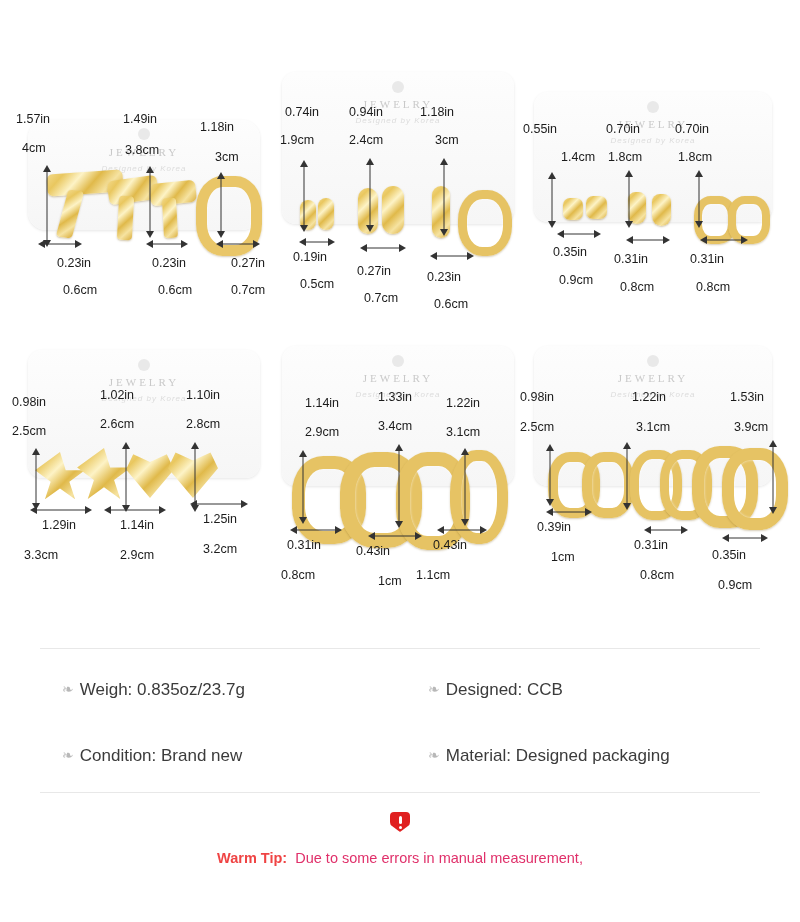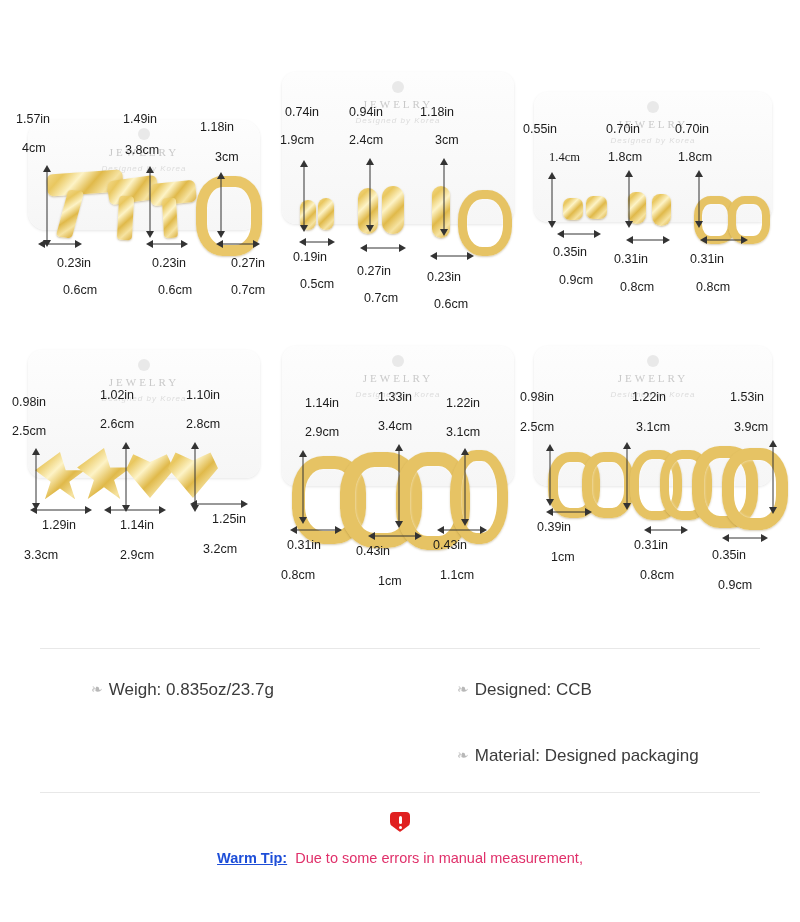--- a/index.html
+++ b/index.html
@@ -71,21 +71,20 @@
   
   .divider{position:absolute;left:40px;right:40px;height:1px;background:#e8e8e8;}
 
   
   .spec{
     position:absolute;
     font-size:17px;
     color:#3b3b3b;
     white-space:nowrap;
     font-family:"Liberation Sans", sans-serif;
-    margin-left:29px;
   }
   .spec .leaf{
     display:inline-block;
     color:#b8b8b8;
     font-size:14px;
     margin-right:6px;
     transform:translateY(-1px);
   }
 
   
@@ -104,21 +103,21 @@
     width:3px;height:8px;background:#fff;border-radius:2px;
   }
   .tipicon .dot{
     position:absolute;left:50%;margin-left:-1.5px;top:14px;
     width:3px;height:3px;background:#fff;border-radius:50%;
   }
   .tipline{
     position:absolute;left:0;right:0;text-align:center;
     font-size:14.5px;color:#e0306a;white-space:nowrap;
   }
-  .tipline b{color:#1d4ed8;text-decoration:underline;}
+  .tipline b{color:#ef4444;}
   .tipline .rest{color:#e0306a;}
 </style>
 </head>
 <body>
 
 <div class="board">
 
   <div class="card" style="left:28px;top:120px;width:232px;height:110px;border-radius:18px;">
     <div class="hole" style="top:8px;"></div>
     <div class="brand">JEWELRY</div>
@@ -264,21 +263,21 @@
     <div class="sub">Designed by Korea</div>
   </div>
   <div class="gold" style="left:563px;top:198px;width:20px;height:22px;border-radius:7px;"></div>
   <div class="gold" style="left:586px;top:196px;width:21px;height:23px;border-radius:7px;"></div>
   <div class="gold" style="left:628px;top:192px;width:18px;height:32px;border-radius:9px 9px 11px 11px;"></div>
   <div class="gold" style="left:652px;top:194px;width:19px;height:32px;border-radius:9px 9px 11px 11px;"></div>
   <div class="ring" style="left:694px;top:196px;width:26px;height:32px;border-width:8px;border-radius:40%;"></div>
   <div class="ring" style="left:728px;top:196px;width:26px;height:32px;border-width:8px;border-radius:40%;"></div>
 
   <div class="lbl" style="left:523px;top:122px;">0.55in</div>
-  <div class="lbl" style="left:549px;top:150px;font-family:Liberation Serif, serif;">1.4cm</div>
+  <div class="lbl" style="left:561px;top:150px;">1.4cm</div>
   <div class="lbl" style="left:606px;top:122px;">0.70in</div>
   <div class="lbl" style="left:608px;top:150px;">1.8cm</div>
   <div class="lbl" style="left:675px;top:122px;">0.70in</div>
   <div class="lbl" style="left:678px;top:150px;">1.8cm</div>
   <div class="lbl" style="left:553px;top:245px;">0.35in</div>
   <div class="lbl" style="left:559px;top:273px;">0.9cm</div>
   <div class="lbl" style="left:614px;top:252px;">0.31in</div>
   <div class="lbl" style="left:620px;top:280px;">0.8cm</div>
   <div class="lbl" style="left:690px;top:252px;">0.31in</div>
   <div class="lbl" style="left:696px;top:280px;">0.8cm</div>
@@ -339,21 +338,21 @@
   <div class="lbl" style="left:12px;top:395px;">0.98in</div>
   <div class="lbl" style="left:12px;top:424px;">2.5cm</div>
   <div class="lbl" style="left:100px;top:388px;">1.02in</div>
   <div class="lbl" style="left:100px;top:417px;">2.6cm</div>
   <div class="lbl" style="left:186px;top:388px;">1.10in</div>
   <div class="lbl" style="left:186px;top:417px;">2.8cm</div>
   <div class="lbl" style="left:42px;top:518px;">1.29in</div>
   <div class="lbl" style="left:24px;top:548px;">3.3cm</div>
   <div class="lbl" style="left:120px;top:518px;">1.14in</div>
   <div class="lbl" style="left:120px;top:548px;">2.9cm</div>
-  <div class="lbl" style="left:212px;top:512px;">1.25in</div>
+  <div class="lbl" style="left:203px;top:512px;">1.25in</div>
   <div class="lbl" style="left:203px;top:542px;">3.2cm</div>
 
   <div class="arrow" style="left:29px;top:448px;">
     <svg width="14" height="62">
         <path d="M7 4 V58" stroke="#333" stroke-width="1"></path>
         <path d="M7 0 L3 7 L11 7 Z" fill="#333"></path>
         <path d="M7 62 L3 55 L11 55 Z" fill="#333"></path>
       </svg>
   </div>
   <div class="arrow" style="left:119px;top:442px;">
@@ -406,21 +405,21 @@
   <div class="lbl" style="left:305px;top:425px;">2.9cm</div>
   <div class="lbl" style="left:378px;top:390px;">1.33in</div>
   <div class="lbl" style="left:378px;top:419px;">3.4cm</div>
   <div class="lbl" style="left:446px;top:396px;">1.22in</div>
   <div class="lbl" style="left:446px;top:425px;">3.1cm</div>
   <div class="lbl" style="left:287px;top:538px;">0.31in</div>
   <div class="lbl" style="left:281px;top:568px;">0.8cm</div>
   <div class="lbl" style="left:356px;top:544px;">0.43in</div>
   <div class="lbl" style="left:378px;top:574px;">1cm</div>
   <div class="lbl" style="left:433px;top:538px;">0.43in</div>
-  <div class="lbl" style="left:440px;top:568px;">1.1cm</div>
+  <div class="lbl" style="left:416px;top:568px;">1.1cm</div>
 
   <div class="arrow" style="left:296px;top:450px;">
     <svg width="14" height="74">
         <path d="M7 4 V70" stroke="#333" stroke-width="1"></path>
         <path d="M7 0 L3 7 L11 7 Z" fill="#333"></path>
         <path d="M7 74 L3 67 L11 67 Z" fill="#333"></path>
       </svg>
   </div>
   <div class="arrow" style="left:392px;top:444px;">
     <svg width="14" height="84">
@@ -527,20 +526,23 @@
   </div>
 
   <div class="divider" style="top:648px;"></div>
 
   <div class="spec" style="left:62px;top:680px;">
     <span class="leaf">❧</span><span>Weigh:</span>&nbsp;<span>0.835oz/23.7g</span>
   </div>
   <div class="spec" style="left:428px;top:680px;">
     <span class="leaf">❧</span><span>Designed:</span>&nbsp;<span>CCB</span>
   </div>
+  <div class="spec" style="left:62px;top:746px;">
+    <span class="leaf">❧</span><span>Condition:</span>&nbsp;<span>Brand new</span>
+  </div>
   <div class="spec" style="left:428px;top:746px;">
     <span class="leaf">❧</span><span>Material:</span>&nbsp;<span>Designed packaging</span>
   </div>
 
   <div class="divider" style="top:792px;"></div>
 
   <div class="tipicon">
     <div class="body"></div>
     <div class="bang"></div>
     <div class="dot"></div>

